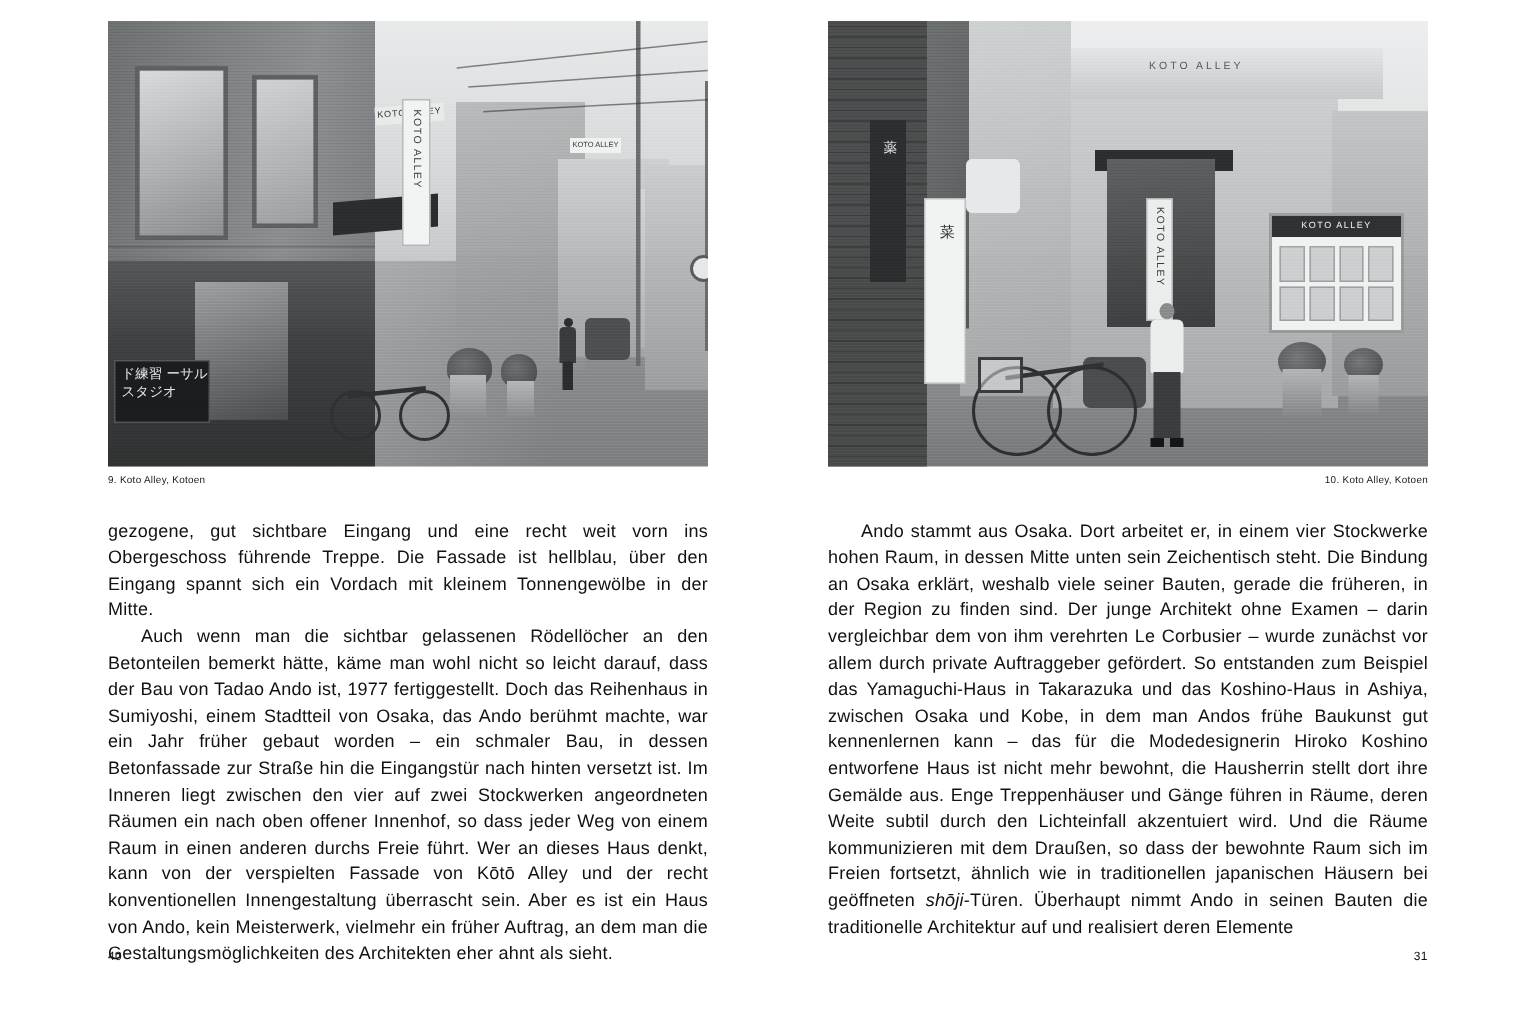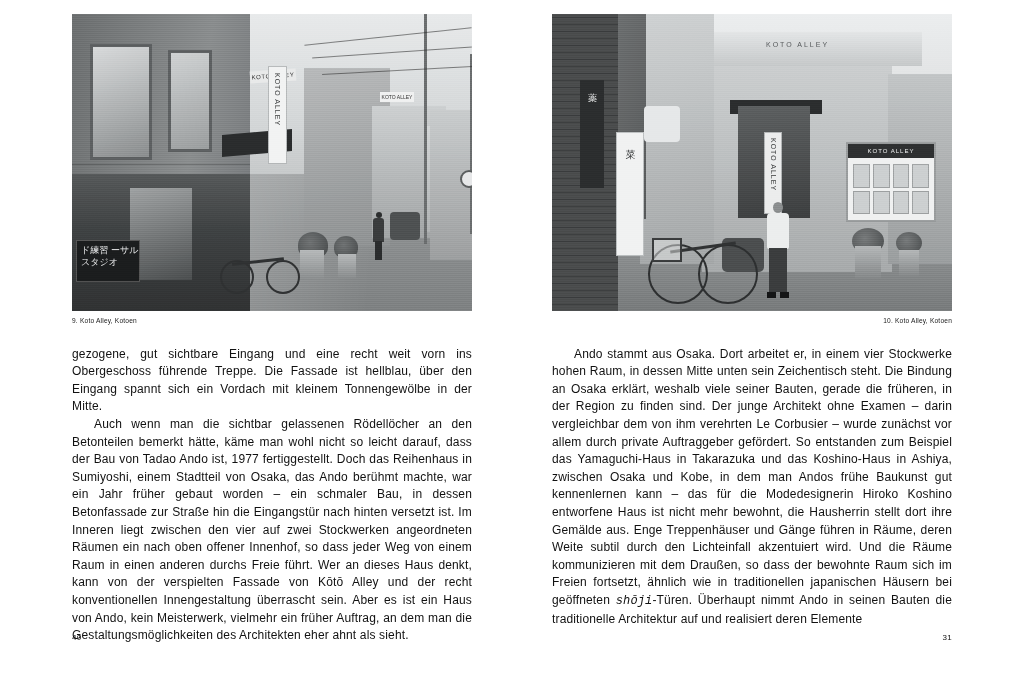--- a/index.html
+++ b/index.html
@@ -66,21 +66,21 @@
     text-justify: inter-word;
     color: #111;
     letter-spacing: 0.15px;
   }
   .body-text p {
     margin: 0;
   }
   .body-text p.indent {
     text-indent: 22px;
   }
-  .it { font-style: italic; font-family: Liberation Mono, monospace; }
+  .it { font-style: italic; }
 
   .folio {
     position: absolute;
     bottom: 36px;
     font-size: 8px;
     color: #111;
     letter-spacing: 0.3px;
   }
   .folio-left { left: 72px; }
   .folio-right { right: 72px; }

